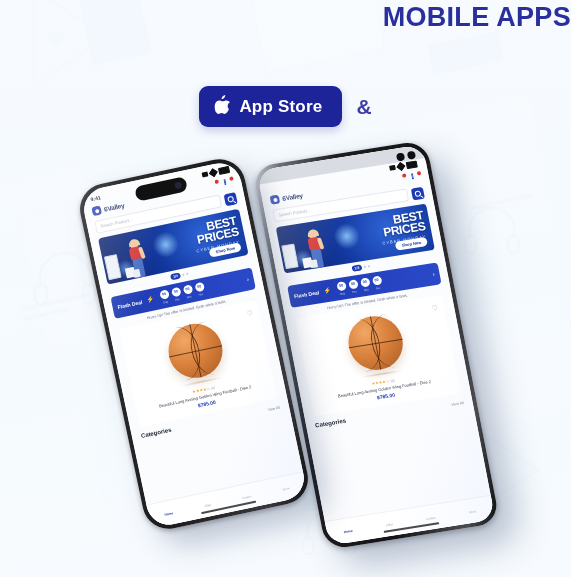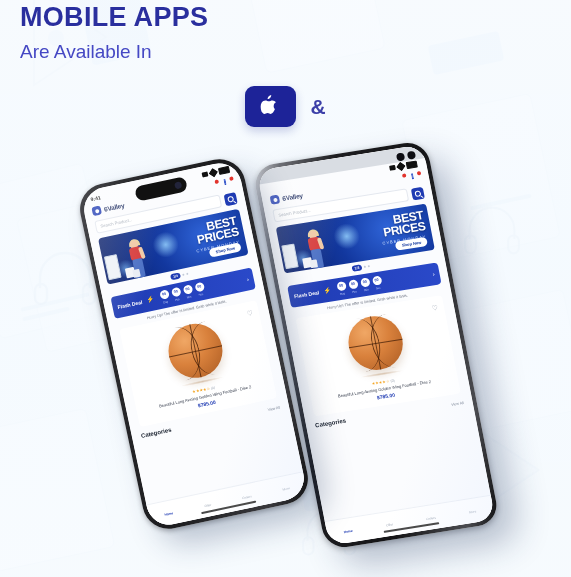--- a/index.html
+++ b/index.html
@@ -18,21 +18,21 @@
   #bg .line{position:absolute;background:#e3edf7;border-radius:2px;opacity:.8;}
   #bg .circ{position:absolute;border-radius:50%;background:#e5f0fa;opacity:.7;}
   #bg .hp{position:absolute;opacity:.45;}
   #bg svg{display:block;}
   #bg .tri{position:absolute;opacity:.35;}
   #bgwash{position:absolute;inset:0;background:
      linear-gradient(180deg,rgba(247,251,255,.72),rgba(244,250,255,.80) 45%,rgba(246,251,255,.72));
   }
 
   
-  .head{position:absolute;left:0;right:0;top:0;text-align:left;z-index:6;padding-left:20px;}
+  .head{position:absolute;left:0;right:0;top:0;text-align:right;z-index:6;padding-left:20px;}
   .h1{font-size:27px;font-weight:bold;color:#2a2f9e;letter-spacing:.3px;margin-top:2px;
       text-shadow:0 1px 0 rgba(255,255,255,.7);}
   .h2{font-size:19px;color:#4548c4;margin-top:8px;font-weight:500;}
 
   
   .stores{position:absolute;top:86px;left:0;right:0;display:flex;justify-content:center;
           align-items:center;gap:14px;z-index:6;}
   .btn{display:flex;align-items:center;gap:9px;background:#1d2398;color:#fff;
        border-radius:9px;padding:9px 20px 9px 15px;box-shadow:0 4px 10px rgba(25,35,140,.22);
        cursor:pointer;}
@@ -237,30 +237,30 @@
   <div class="tri" style="left:25px;top:-18px;opacity:.30;">
     <svg width="90" height="110" viewBox="0 0 120 140">
         <path d="M12 6 L108 70 L12 134 Z" fill="none" stroke="#d3e0f0" stroke-width="2.5"></path>
       </svg>
   </div>
   <div id="bgwash"></div>
 </div>
 
 <div class="head">
   <div class="h1">MOBILE APPS</div>
-  <div class="h2">Are Available In</div>
 </div>
 
 <div class="stores">
   <div class="btn">
     <span>
       <svg width="16" height="19" viewBox="0 0 16 19">
           <path fill="#fff" d="M11.2 0c.1 1-.3 2-1 2.8-.6.8-1.6 1.4-2.6 1.3-.1-1 .4-2 1-2.7C9.3.6 10.3.1 11.2 0zM14.9 14.1c-.4 1-.6 1.4-1.1 2.2-.7 1.2-1.8 2.6-3.1 2.6-1.2 0-1.5-.8-3.1-.8s-1.9.8-3.1.8c-1.3 0-2.3-1.3-3-2.4C.5 13.5.3 9.7 1.6 7.7c.9-1.4 2.4-2.2 3.8-2.2 1.4 0 2.3.8 3.5.8s1.9-.8 3.6-.8c1.2 0 2.5.7 3.4 1.8-3 1.6-2.5 5.9-1 6.8z"></path>
         </svg>
     </span>
+    <span class="lbl">App Store</span>
   </div>
 
   <div class="amp">&amp;</div>
 
 </div>
 
 <div class="stage">
 
   <div class="phone" id="android">
     <div class="frame">

